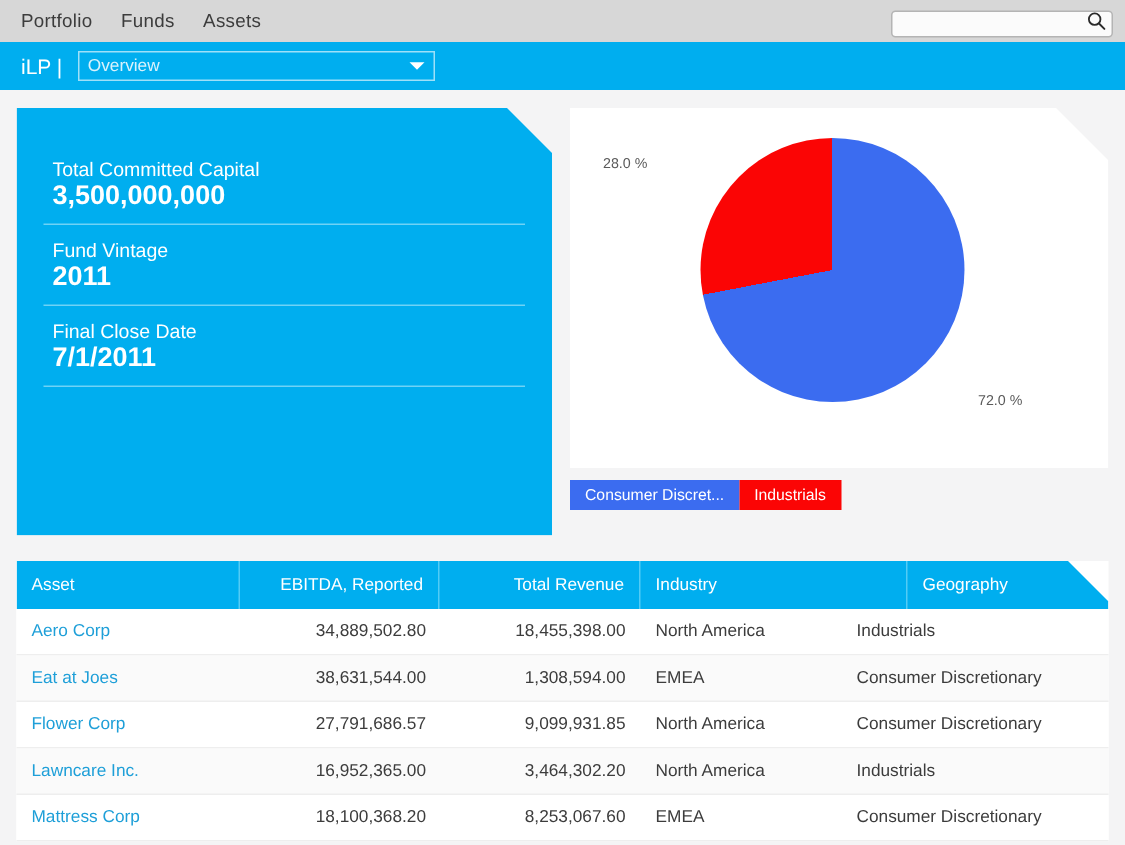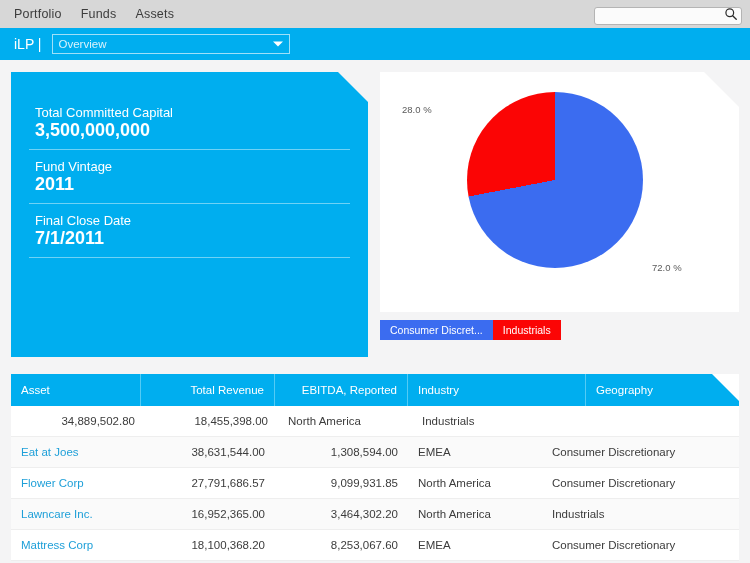--- a/index.html
+++ b/index.html
@@ -209,21 +209,21 @@
     height: 31px;
     border-bottom: 1px solid #eeeeee;
     background: #ffffff;
   }
   .tr.alt { background: #fafafa; }
   .td-asset a {
     color: #1e9fd8;
     text-decoration: none;
     cursor: pointer;
   }
-  .c0 { width: 130px; }
+  .c0 { width: 149px; }
   .c1 { width: 134px; justify-content: flex-end; }
   .c2 { width: 133px; justify-content: flex-end; }
   .c3 { width: 134px; }
   .c4 { width: 178px; }
 </style>
 </head>
 <body>
 
 <div class="topnav">
   <div class="topnav-links">
@@ -279,27 +279,30 @@
         <span class="legend-item" id="legend-0" style="background: rgb(59, 108, 240);">Consumer Discret...</span>
         <span class="legend-item" id="legend-1" style="background: rgb(251, 5, 5);">Industrials</span>
       </div>
     </div>
 
   </div>
 
   <div class="table-wrap">
     <div class="thead">
       <div class="th c0">Asset</div>
+      <div class="th c2" style="justify-content:flex-end">EBITDA, Reported</div>
       <div class="th c1" style="justify-content:flex-end">Total Revenue</div>
-      <div class="th c2" style="justify-content:flex-end">EBITDA, Reported</div>
       <div class="th c4">Industry</div>
       <div class="th c3">Geography</div>
     </div>
     <div id="tbody">
         <div class="tr">
+          <div class="td c0 td-asset">
+            <a>Aero Corp</a>
+          </div>
           <div class="td c1">34,889,502.80</div>
           <div class="td c2">18,455,398.00</div>
           <div class="td c3">North America</div>
           <div class="td c4">Industrials</div>
         </div>
         <div class="tr alt">
           <div class="td c0 td-asset">
             <a>Eat at Joes</a>
           </div>
           <div class="td c1">38,631,544.00</div>

